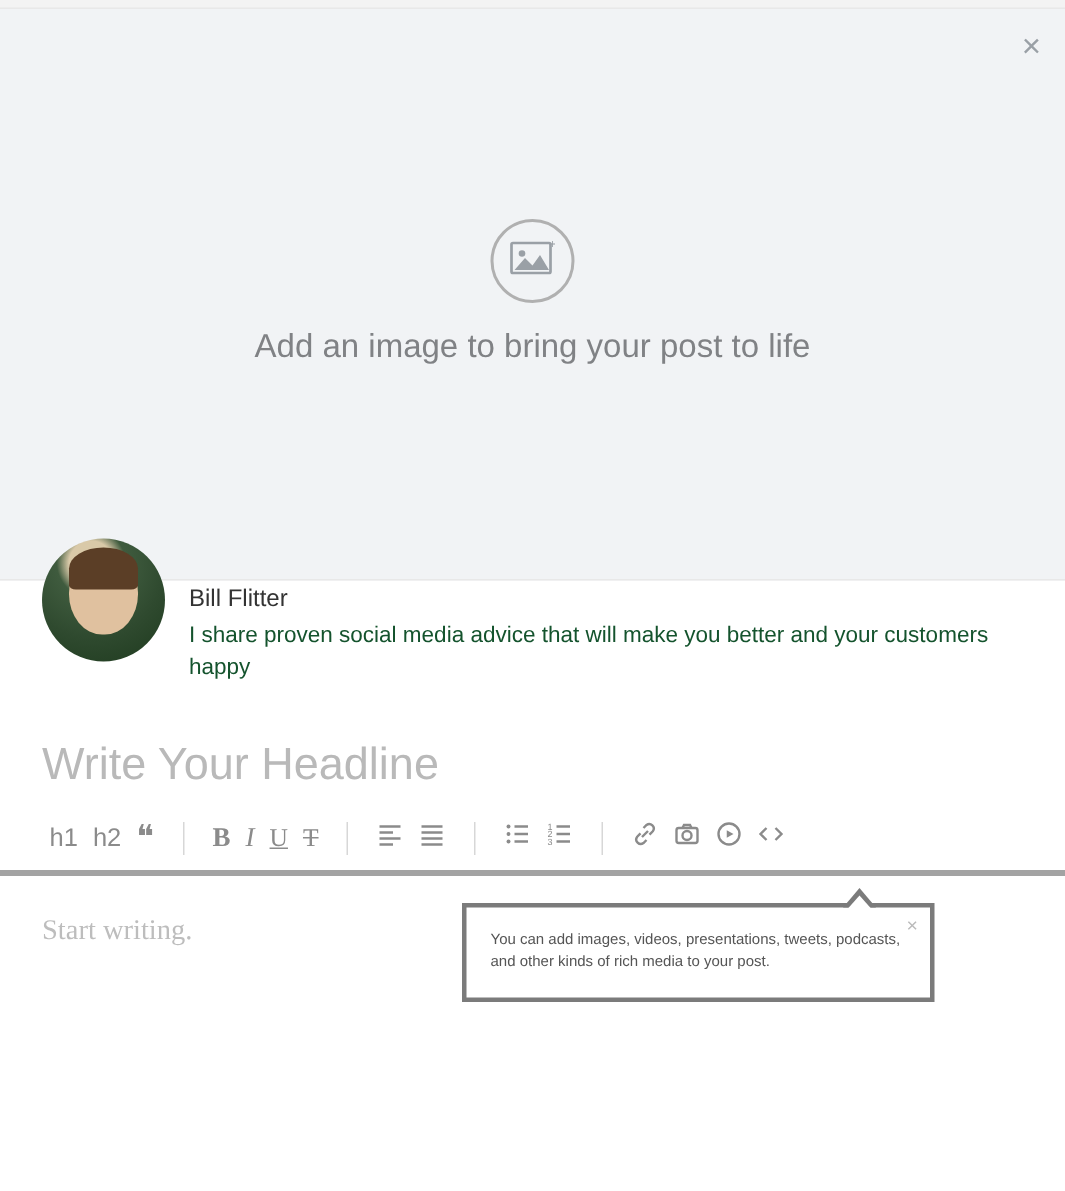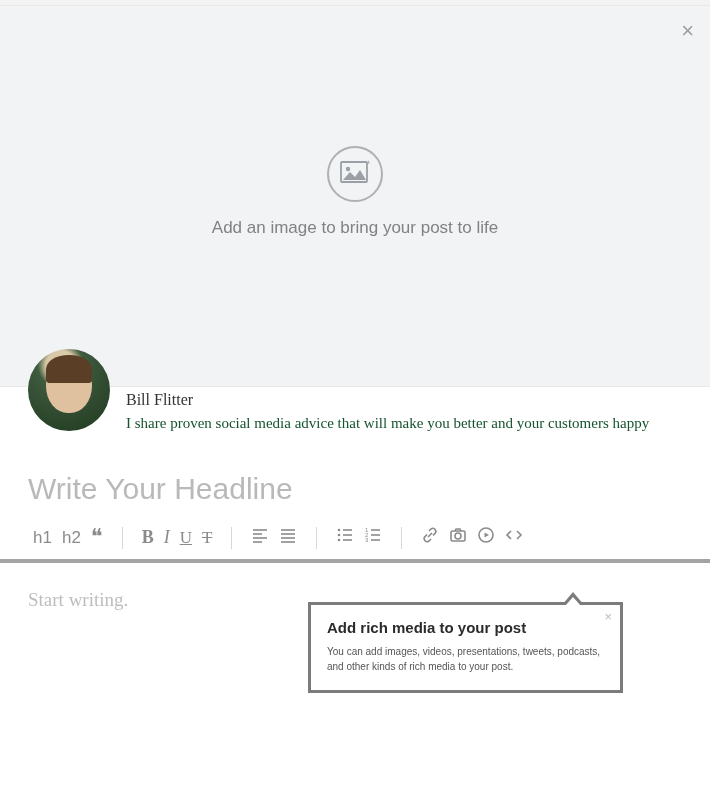--- a/index.html
+++ b/index.html
@@ -24,30 +24,29 @@
   .hero-inner { padding-top: 140px; }
   .img-circle {
     width: 56px; height: 56px;
     border: 2px solid #b0b0b0;
     border-radius: 50%;
     margin: 0 auto 16px auto;
     display: flex; align-items: center; justify-content: center;
     color: #9aa0a6;
   }
   .img-circle svg { width: 30px; height: 24px; }
-  .hero-title { font-size: 17px; color: #808285; font-weight: 400; margin-bottom: 8px; }
+  .hero-title { font-size: 22px; color: #808285; font-weight: 400; margin-bottom: 8px; }
   .hero-sub { font-size: 13px; color: #949494; }
 
   .author-row {
     display: flex;
     align-items: center;
     padding: 0 28px;
     margin-top: -42px;
     position: relative;
-    font-family: Liberation Serif, serif;
   }
   .avatar {
     width: 82px; height: 82px;
     border-radius: 50%;
     background: radial-gradient(circle at 40% 20%, #d9c9a8 0%, #d9c9a8 18%, #3f5b3e 28%, #2f4a2f 60%, #1e3a1e 100%);
     flex-shrink: 0;
     position: relative;
     overflow: hidden;
   }
   .avatar::after {
@@ -297,17 +296,16 @@
 
   <div class="editor-body">
     <div class="body-placeholder">Start writing.</div>
   </div>
 
   <div class="popover">
     <div class="popover-close">
       <span>×</span>
     </div>
     <div class="popover-inner">
-      <div class="popover-title">Add rich media to your post</div>
       <div class="popover-body">You can add images, videos, presentations, tweets, podcasts, and other kinds of rich media to your post.</div>
     </div>
   </div>
 </div>
 
 </body></html>

